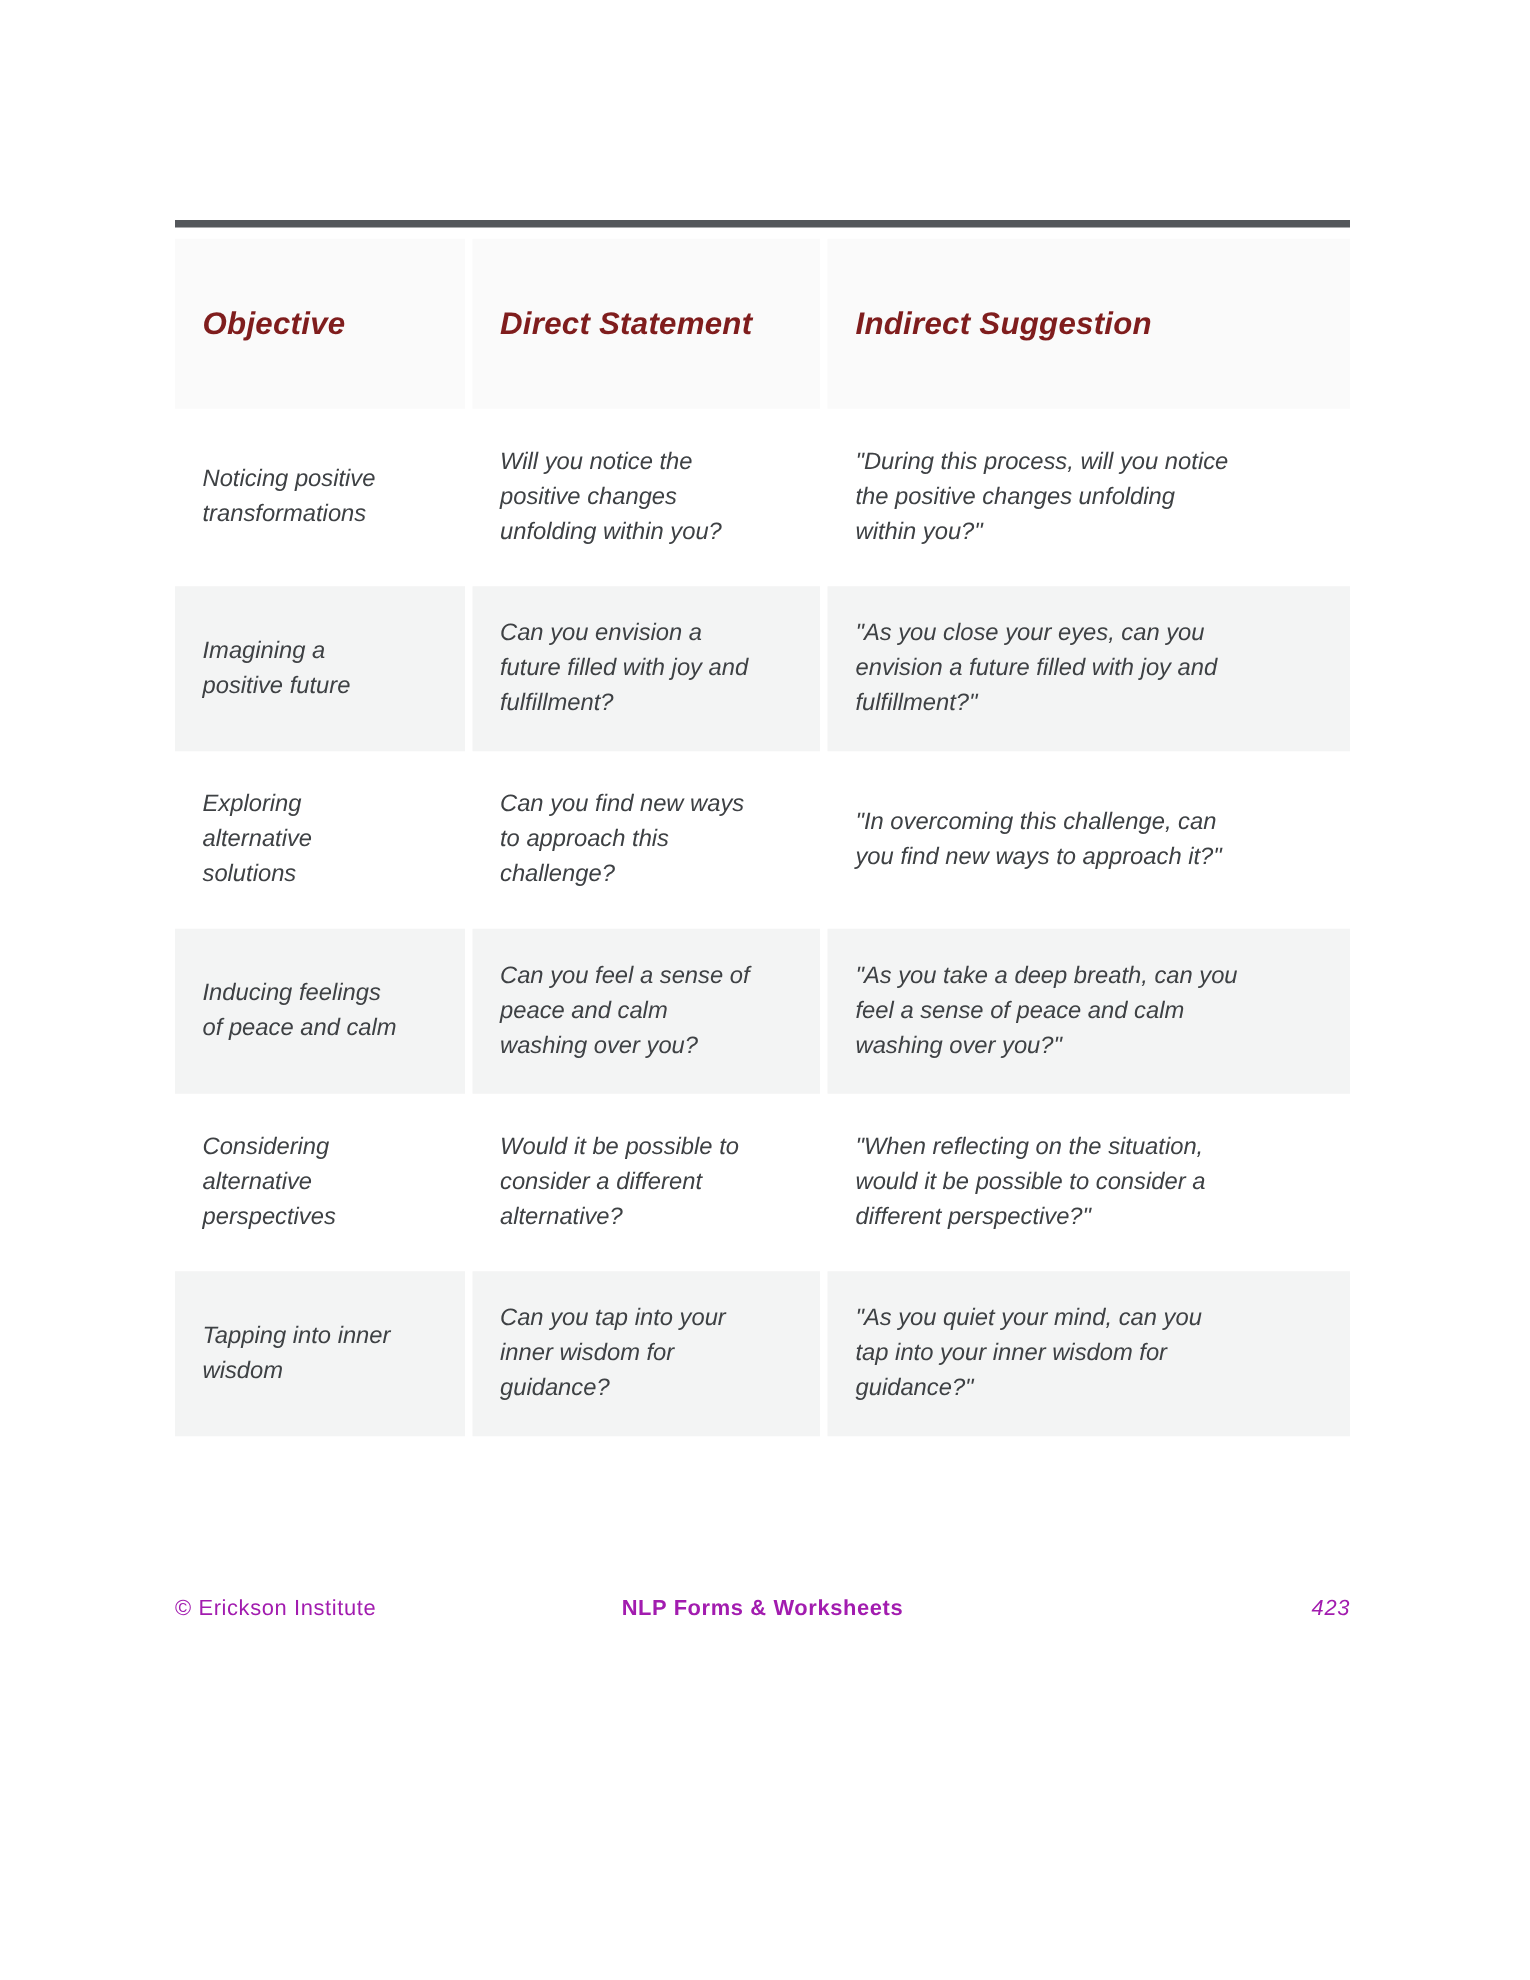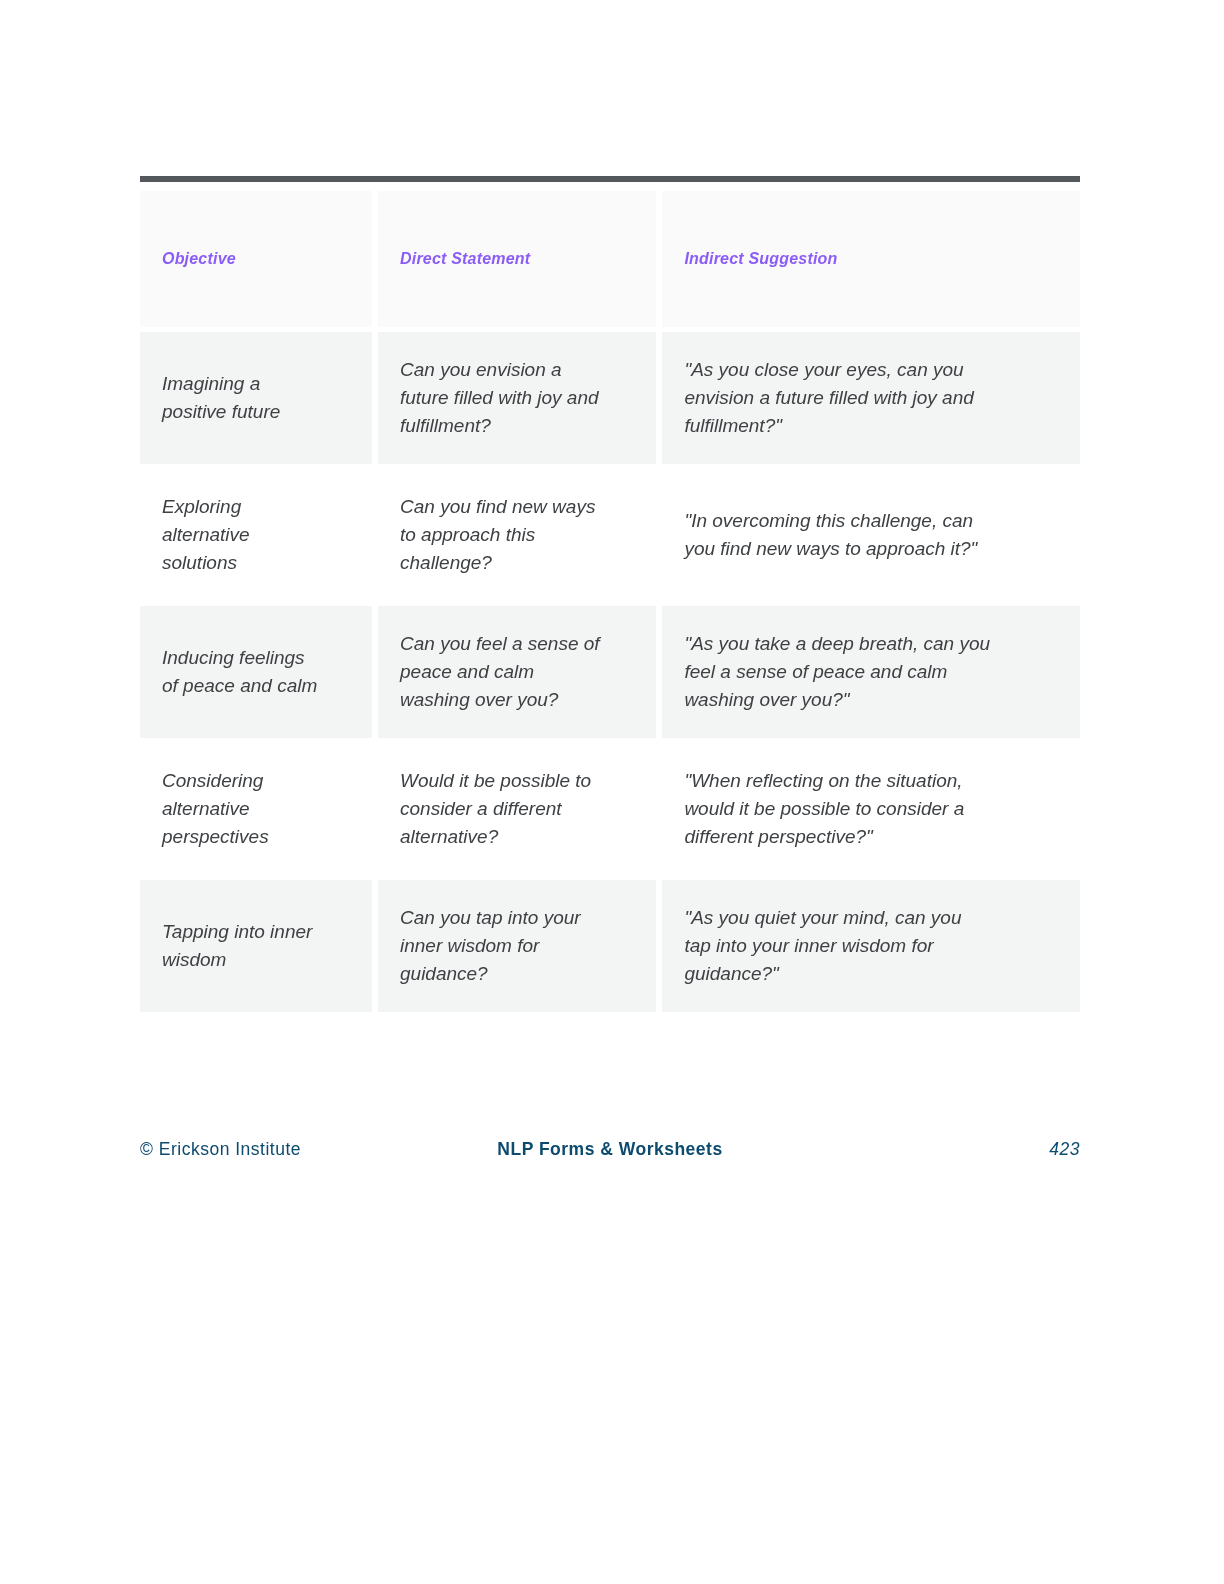--- a/index.html
+++ b/index.html
@@ -44,44 +44,44 @@
   col.c3 { width: 45%; }
   th, td {
     vertical-align: middle;
     text-align: left;
     padding: 12px 24px 12px 22px;
     white-space: pre-line;
     font-style: italic;
   }
   th {
     height: 136px;
-    font-size: 16px;
+    font-size: 25px;
     font-weight: bold;
-    color: #8b5cf6;
+    color: #7f1d1d;
     background: #fafafa;
     letter-spacing: 0.2px;
   }
   td {
     height: 132px;
     font-size: 19px;
     line-height: 28px;
     font-weight: 400;
     color: #3e4144;
     background: transparent;
   }
   tr.shaded td {
     background: #f3f4f4;
   }
   .footer {
     margin-top: 122px;
     width: 940px;
     display: flex;
     align-items: baseline;
     font-size: 17.5px;
-    color: #0c4a6e;
+    color: #a21caf;
     letter-spacing: 0.5px;
   }
   .footer .f-left  { flex: 1; text-align: left; }
   .footer .f-center{ flex: 1.2; text-align: center; font-weight: bold; }
   .footer .f-right { flex: 1; text-align: right; font-style: italic; }
 </style>
 </head>
 <body>
 
 <div class="page">
@@ -96,20 +96,30 @@
         <col class="c3">
     </colgroup>
     <thead>
       <tr>
         <th>Objective</th>
         <th>Direct Statement</th>
         <th>Indirect Suggestion</th>
       </tr>
     </thead>
     <tbody>
+      <tr>
+        <td>Noticing positive
+transformations</td>
+        <td>Will you notice the
+positive changes
+unfolding within you?</td>
+        <td>"During this process, will you notice
+the positive changes unfolding
+within you?"</td>
+      </tr>
       <tr class="shaded">
         <td>Imagining a
 positive future</td>
         <td>Can you envision a
 future filled with joy and
 fulfillment?</td>
         <td>"As you close your eyes, can you
 envision a future filled with joy and
 fulfillment?"</td>
       </tr>

